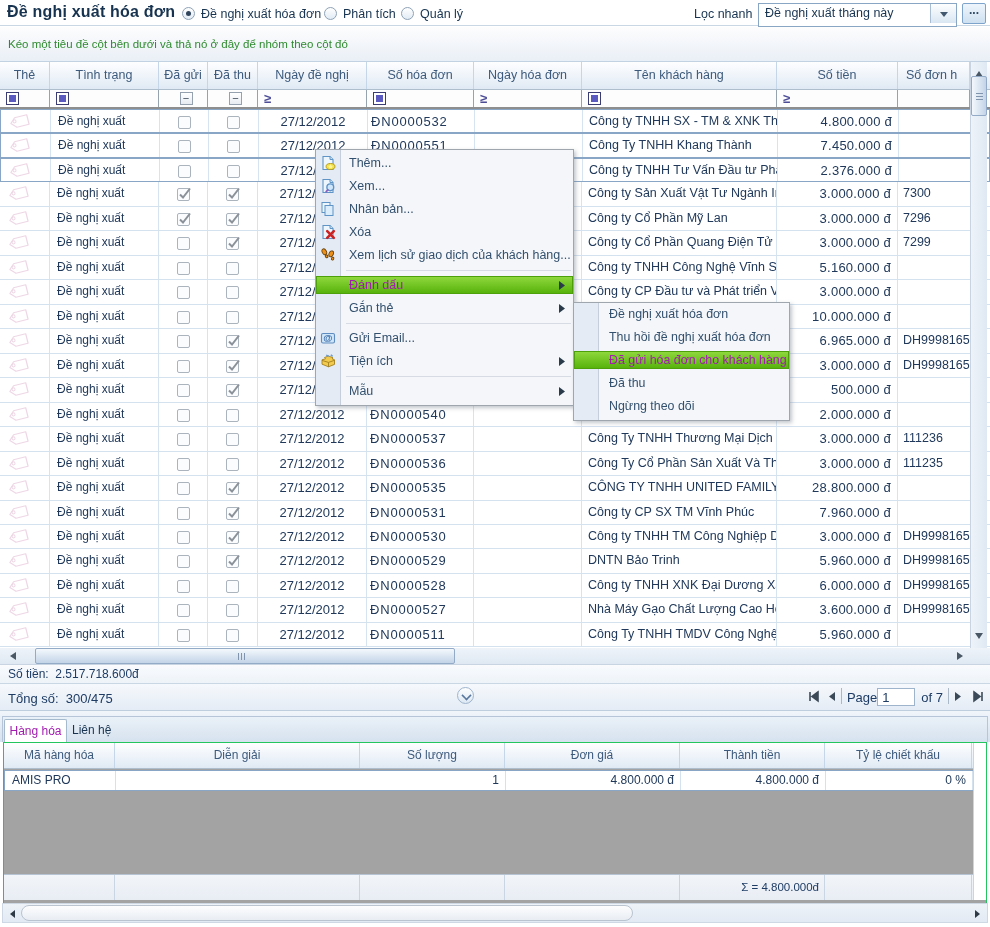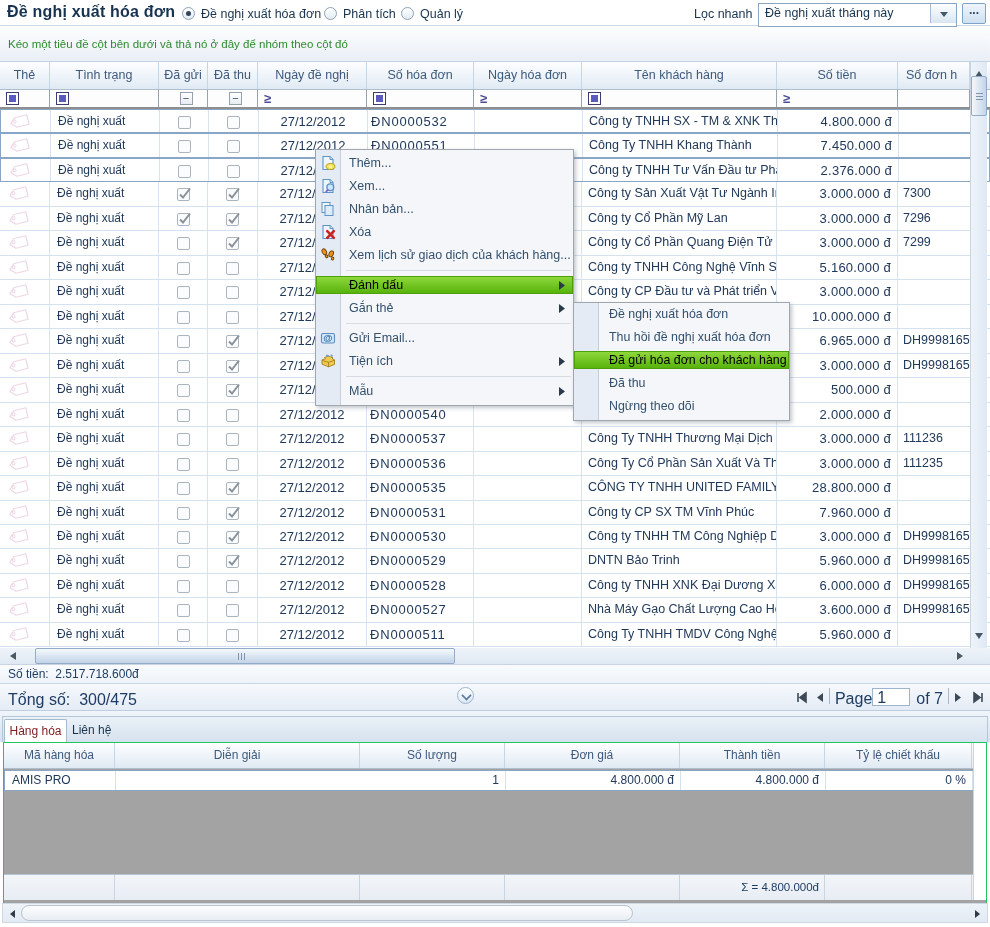--- a/index.html
+++ b/index.html
@@ -67,35 +67,35 @@
 #hsb .al{left:6px;border-right:6px solid #4a5866}
 #hsb .ar{left:957px;border-left:6px solid #4a5866}
 #hsb .th{position:absolute;left:35px;top:0px;width:420px;height:16px;border:1px solid #93abc6;border-radius:2px;
  background:linear-gradient(#f4f8fc,#c3d4e8)}
 #hsb .th:after{content:"";position:absolute;left:202px;top:4px;width:8px;height:7px;
  background:linear-gradient(90deg,#8095ad 0 1px,transparent 1px 3px,#8095ad 3px 4px,transparent 4px 6px,#8095ad 6px 7px,transparent 7px)}
 
 #sumrow{position:absolute;left:0;top:665px;width:990px;height:19px;background:linear-gradient(#f9fbfd,#eef3f9);
  border-bottom:1px solid #c9d6e4;line-height:19px;padding-left:8px;font-size:12px;color:#1e3c64}
 #totrow{position:absolute;left:0;top:684px;width:990px;height:27px;background:linear-gradient(#f6f9fc,#e4ecf5);
- border-bottom:1px solid #bfcede;font-size:16px;color:#1e3c64}
+ border-bottom:1px solid #bfcede;font-size:13px;color:#1e3c64}
 #totrow .lab{position:absolute;left:8px;top:7px}
 #chev{position:absolute;left:457px;top:3px;width:17px;height:17px;border:1px solid #9eb4cd;border-radius:50%;
  background:linear-gradient(#fdfefe,#dce8f3)}
 #chev:after{content:"";position:absolute;left:4px;top:3px;width:7px;height:7px;
  border-right:2px solid #5878a0;border-bottom:2px solid #5878a0;transform:rotate(45deg) scale(.8)}
 #pager{position:absolute;right:5px;top:4px;height:20px}
 .pgt{display:inline-block;vertical-align:top;margin-top:2px;color:#1e3c64}
 #pgin{display:inline-block;width:38px;height:18px;border:1px solid #9eb4cd;background:#fff;line-height:18px;padding-left:4px;vertical-align:top}
 .psep{display:inline-block;width:1px;height:16px;background:#aab8c8;vertical-align:top;margin:0 5px}
 
 #tabstrip{position:absolute;left:0;top:711px;width:990px;height:31px;background:linear-gradient(#f0f5fa,#d6e2ef)}
 #tabstrip .edge{position:absolute;left:2px;top:5px;width:986px;height:26px;border:1px solid #b6c6d8;border-bottom:none;background:linear-gradient(#eaf1f8,#d6e2ef)}
 #tab1{position:absolute;left:4px;top:8px;width:63px;height:24px;background:#fff;border:1px solid #a6bacd;border-bottom:none;
- border-radius:2px 2px 0 0;text-align:center;line-height:23px;font-size:12px;color:#7f1d1d}
+ border-radius:2px 2px 0 0;text-align:center;line-height:23px;font-size:12px;color:#a21caf}
 #tab2{position:absolute;left:72px;top:12px;font-size:12px;color:#17334f}
 
 #sgrid{position:absolute;left:3px;top:742px;width:984px;height:172px;border:1px solid #22c55e;background:#a3a3a3}
 #sghead{position:absolute;left:0;top:0;width:982px;height:26px;background:linear-gradient(#fefeff,#e0eaf4);border-bottom:1px solid #aebecd}
 .shc{position:absolute;top:0;height:25px;border-right:1px solid #c5d6e8;text-align:center;line-height:25px;font-size:12px;color:#3d5a7c}
 #sgrow{position:absolute;left:0;top:27px;width:969px;height:21px;background:#fff;border:1px solid #8aa6c6}
 .src{position:absolute;top:0;height:19px;border-right:1px solid #d4e1ef;line-height:19px;font-size:12px;color:#20395a}
 #sgfoot{position:absolute;left:0;top:131px;width:982px;height:26px;background:linear-gradient(#f2f5f9,#e8edf4);border-top:1px solid #b5c3d3}
 .sfc{position:absolute;top:0;height:25px;border-right:1px solid #c9d5e2;line-height:25px;font-size:11.5px;color:#1e3c64;text-align:right;padding-right:5px}
 #sgvsb{position:absolute;left:969px;top:0;width:13px;height:157px;background:#fff;border-left:1px solid #c9d5e2}
@@ -109,21 +109,21 @@
 #menu{position:absolute;left:315px;top:149px;width:259px;border:1px solid #a0a6ae;background:#f4f6f9;
  box-shadow:2px 2px 4px rgba(120,130,145,.45);padding:2px 0;z-index:50}
 #menu:before{content:"";position:absolute;left:0;top:0;width:24px;height:100%;background:#e5ebf4;border-right:1px solid #c6cedb}
 #submenu{position:absolute;left:573px;top:302px;width:217px;border:1px solid #a0a6ae;background:#f4f6f9;
  box-shadow:2px 2px 4px rgba(120,130,145,.45);padding:0 0 2px 0;z-index:51}
 #submenu:before{content:"";position:absolute;left:0;top:0;width:24px;height:100%;background:#e5ebf4;border-right:1px solid #c6cedb}
 .mit{position:relative;line-height:23px;font-size:12.5px;color:#33506e}
 .mlb{position:absolute;left:33px;top:0;white-space:nowrap}
 .mic{position:absolute;left:4px;top:3px;width:16px;height:16px}
 .msep{height:1px;background:#d7dce4;margin:3px 2px 3px 30px}
-.mit.green{color:#000000}
+.mit.green{color:#a21caf}
 .mit.green:before{content:"";position:absolute;left:0px;right:0px;top:2px;bottom:3px;
  background:linear-gradient(#8ed73c,#58b30c);border:1px solid #4da00a}
 .mit.green .mlb,.mit.green svg{position:absolute;z-index:2}
 #submenu .mit{font-size:12.4px}
 #submenu .mlb{left:35px}
 </style></head>
 <body>
 <div id="toolbar">
  <span id="title">Đề nghị xuất hóa đơn</span>
  <span class="radio on" style="left:182px"></span>

